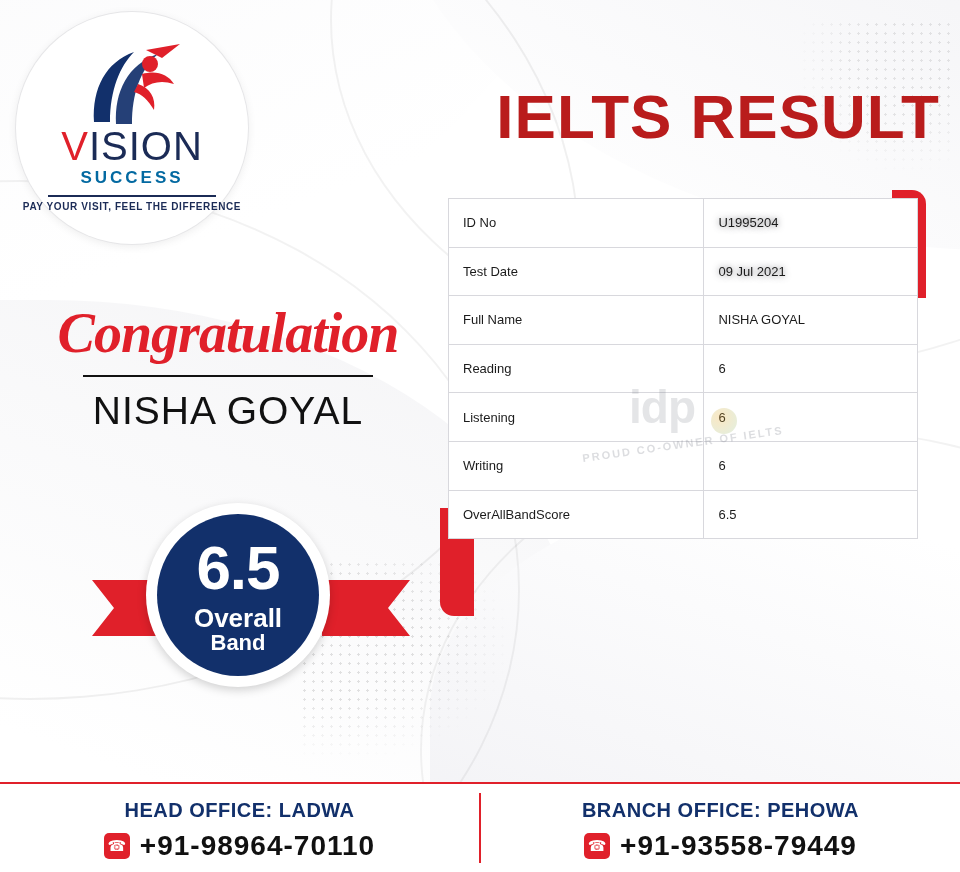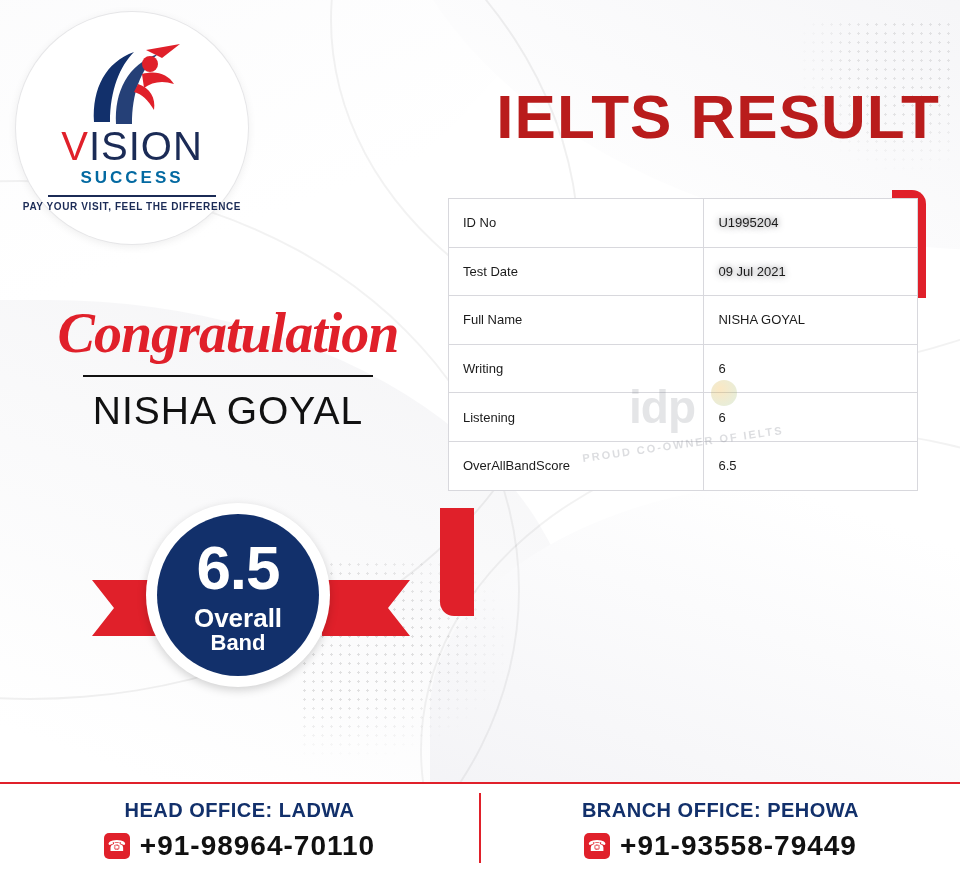--- a/index.html
+++ b/index.html
@@ -210,21 +210,21 @@
     user-select: none;
   }
   .watermark {
     position: absolute;
     left: 448px; top: 380px;
     width: 470px;
     text-align: center;
     z-index: 3;
     pointer-events: none;
   }
-  .wm-row { display: flex; align-items: flex-start; justify-content: center; gap: 16px; }
+  .wm-row { display: flex; align-items: flex-end; justify-content: center; gap: 16px; }
   .wm-idp {
     font-size: 46px; font-weight: bold;
     color: rgba(120,125,135,0.20);
     letter-spacing: -1px;
   }
   .wm-ielts {
     font-size: 44px; font-weight: bold;
     color: rgba(214,40,50,0.20);
     letter-spacing: 1px;
   }
@@ -348,25 +348,29 @@
         </tr>
         <tr>
           <td class="label">Test Date</td>
           <td class="value blurred">09 Jul 2021</td>
         </tr>
         <tr>
           <td class="label">Full Name</td>
           <td class="value">NISHA GOYAL</td>
         </tr>
         <tr>
+          <td class="label">Reading</td>
+          <td class="value">6</td>
+        </tr>
+        <tr>
+          <td class="label">Listening</td>
+          <td class="value">6</td>
+        </tr>
+        <tr>
           <td class="label">Writing</td>
-          <td class="value">6</td>
-        </tr>
-        <tr>
-          <td class="label">Listening</td>
           <td class="value">6</td>
         </tr>
         <tr>
           <td class="label">OverAllBandScore</td>
           <td class="value">6.5</td>
         </tr>
       </tbody>
     </table>
   </div>
 

